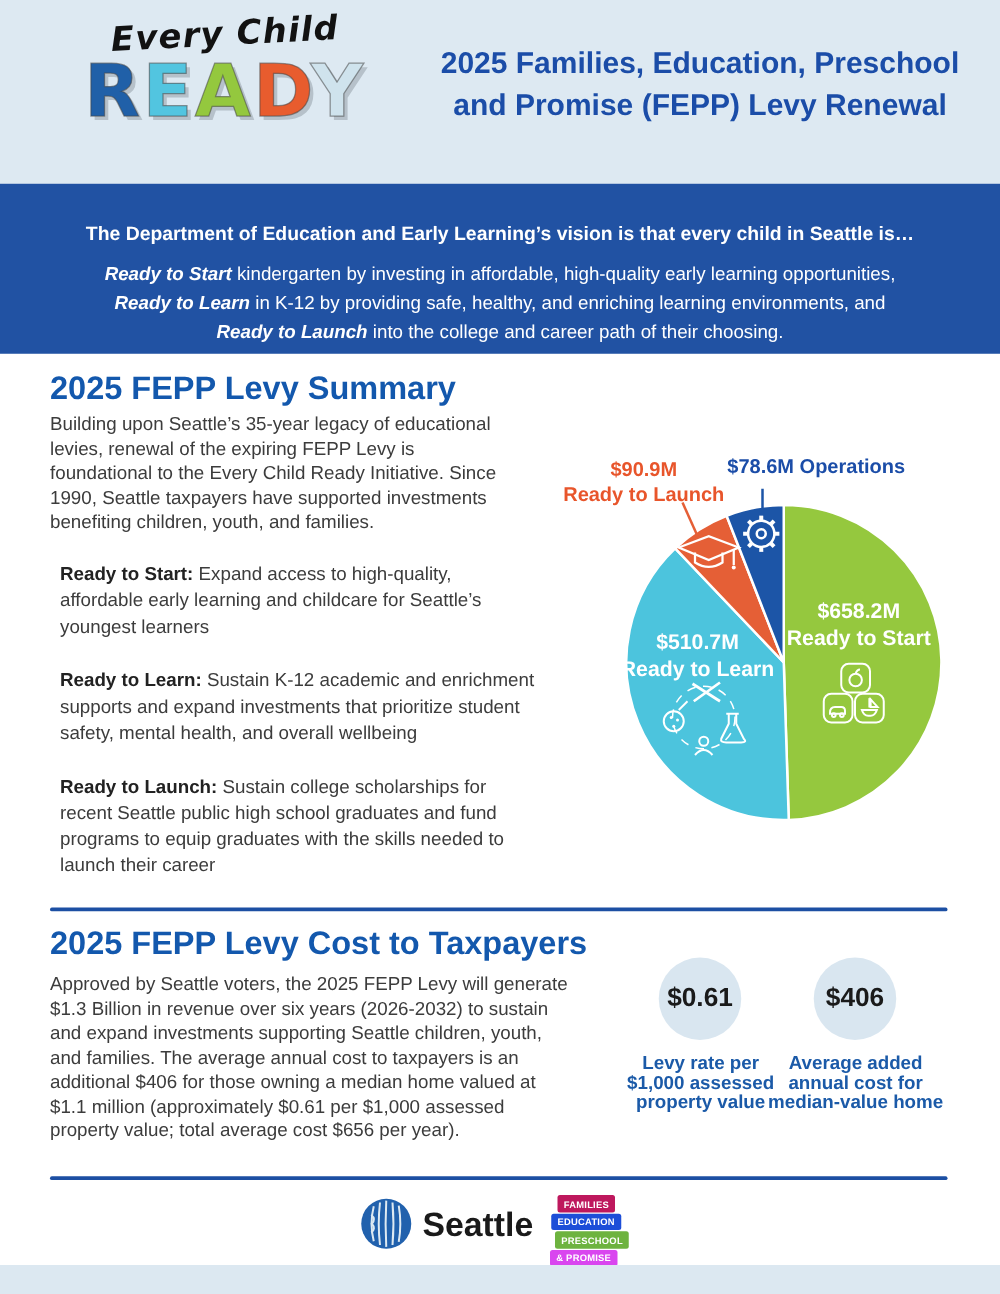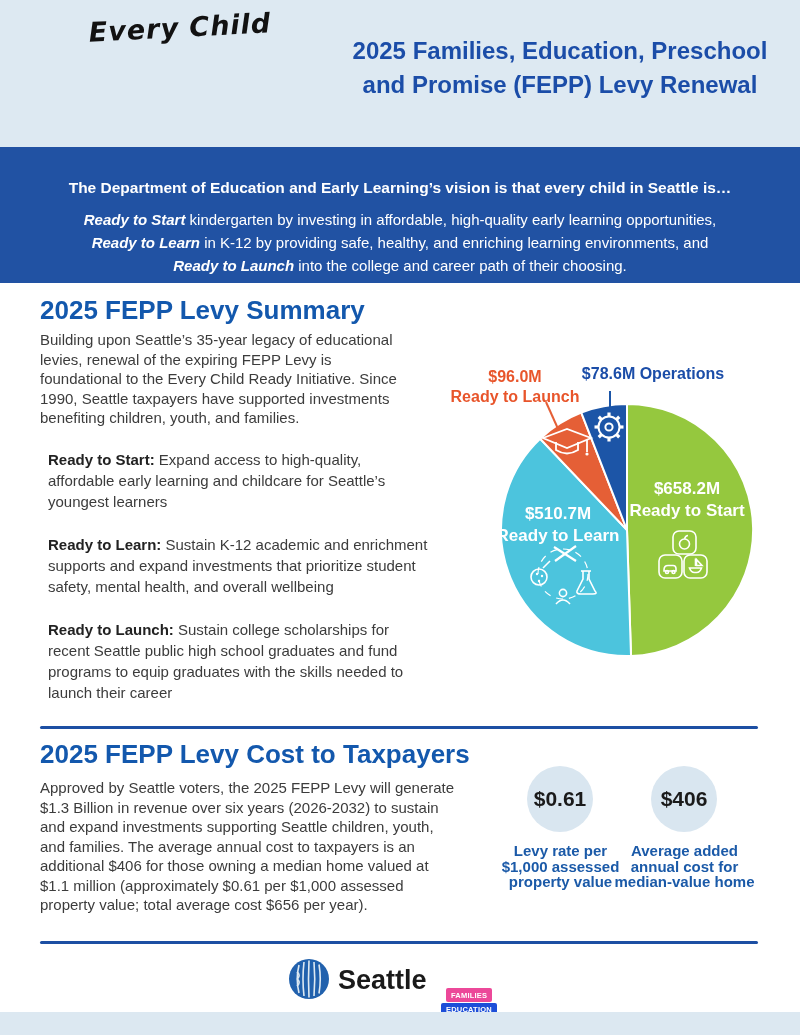--- a/index.html
+++ b/index.html
@@ -74,20 +74,21 @@
   .bottom-strip{position:absolute;left:0;top:1012px;width:800px;height:23px;background:#dce8f1;}
 </style>
 </head>
 <body>
 
 <div class="page">
 
   <div class="header">
     <div class="logo-block">
       <div class="logo-script">Every Child</div>
+      <div class="ready-word"><span style="color: rgb(32, 96, 168);">R</span><span style="color: rgb(82, 197, 224);">E</span><span style="color: rgb(148, 200, 62);">A</span><span style="color: rgb(232, 92, 46);">D</span><span style="color: rgb(207, 227, 237);">Y</span></div>
     </div>
     <div class="header-title">2025 Families, Education, Preschool
 and Promise (FEPP) Levy Renewal</div>
   </div>
 
   <div class="banner">
     <div class="banner-intro">The Department of Education and Early Learning’s vision is that every child in Seattle is…</div>
     <div class="banner-lines">
       <div><span class="banner-lead">Ready to Start</span><span> kindergarten by investing in affordable, high-quality early learning opportunities,</span></div>
       <div><span class="banner-lead">Ready to Learn</span><span> in K-12 by providing safe, healthy, and enriching learning environments, and</span></div>
@@ -181,21 +182,21 @@
         <path d="M -20 13 Q -20 8.5 -16 8.5 L -11 8.5 Q -8 8.5 -8 11.5 L -8 14 L -20 14 Z"></path>
         <circle cx="-17" cy="15" r="1.5"></circle>
         <circle cx="-10.5" cy="15" r="1.5"></circle>
         <line x1="11.5" y1="1.5" x2="11.5" y2="9"></line>
         <path d="M 12.5 2.5 L 18 8.5 L 12.5 8.5 Z"></path>
         <path d="M 5.5 11 L 17.5 11 Q 16 15.5 12.5 15.5 L 10.5 15.5 Q 7 15.5 5.5 11 Z"></path>
       </g>
     </svg>
 
     <div class="lbl lbl-launch">
-      <span>$96.0M</span><br>
+      <span>$90.9M</span><br>
       <span>Ready to Launch</span>
     </div>
     <div class="lbl lbl-ops">
       <span>$78.6M</span>
       <span>Operations</span>
     </div>
     <div class="lbl lbl-start">
       <span>$658.2M</span><br>
       <span>Ready to Start</span>
     </div>
@@ -234,20 +235,20 @@
         <path d="M 21 2.5 Q 20 21 21 39.5"></path>
         <path d="M 26 4 Q 27.5 21 26 38"></path>
         <path d="M 31 6.5 Q 33.5 21 31 35.5"></path>
         <path d="M 11 7 Q 7.5 21 11 35"></path>
         <path d="M 9 14 Q 13 17 9.5 21 Q 13 25 9 28"></path>
       </g>
     </svg>
   </div>
   <div class="seattle-text">Seattle</div>
   <div class="fepp-logo">
-      <div class="fepp-row" style="background: #ec4899; margin-top: 32px;">FAMILIES</div>
+      <div class="fepp-row" style="background: #be185d;">FAMILIES</div>
       <div class="fepp-row" style="background: #1d4ed8;">EDUCATION</div>
       <div class="fepp-row" style="background: rgb(109, 179, 63);">PRESCHOOL</div>
       <div class="fepp-row" style="background: #d946ef;">&amp; PROMISE</div>
     </div>
 
   <div class="bottom-strip"></div>
 </div>
 
 </body></html>

